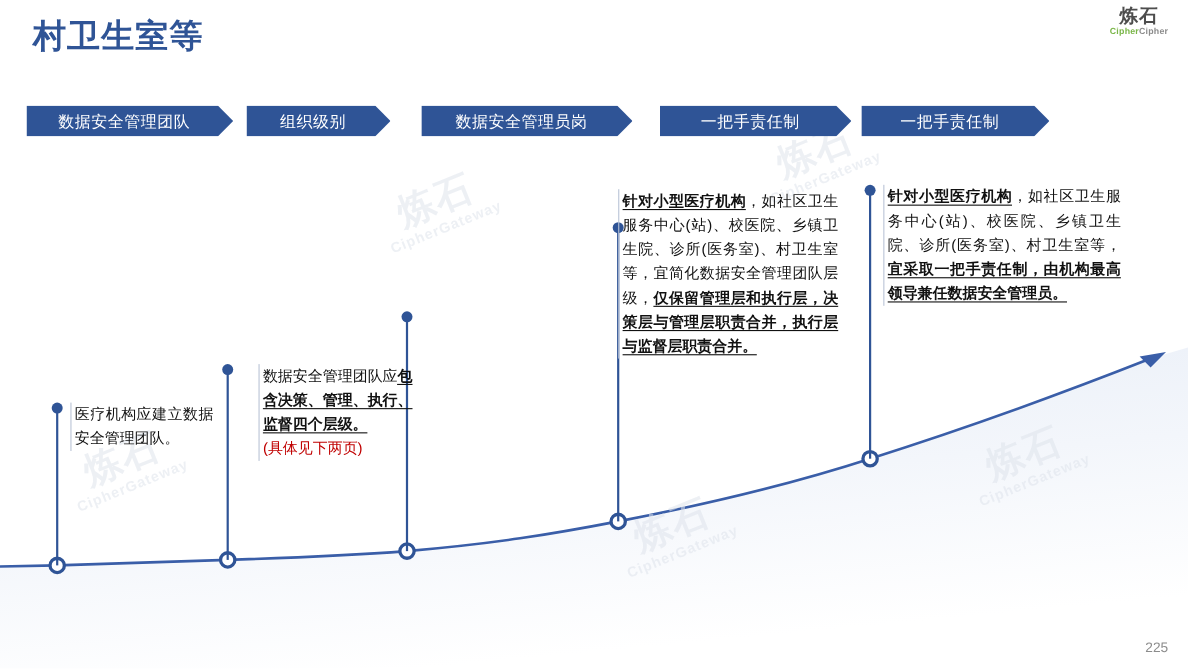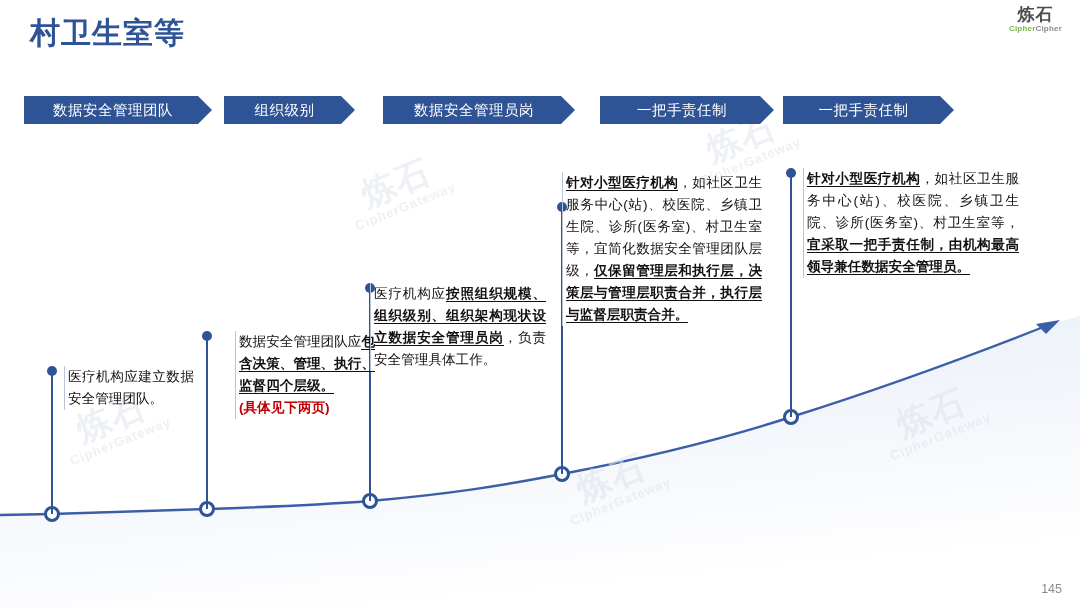--- a/index.html
+++ b/index.html
@@ -118,21 +118,21 @@
     line-height: 1.62;
     color: #111111;
     text-align: justify;
   }
   .callout b {
     font-weight: bold;
     border-bottom: 1px solid #111111;
   }
   .callout .note-red {
     color: #c00000;
-    font-weight: bold;
+    font-weight: normal;
     display: block;
   }
   #callout-0 { left: 64px;  top: 366px; width: 130px; }
   #callout-1 { left: 207px; top: 331px; width: 140px; margin-left: 28px; }
   #callout-2 { left: 370px; top: 283px; width: 176px; }
   #callout-3 { left: 562px; top: 172px; width: 200px; }
   #callout-4 { left: 791px; top: 168px; width: 216px; margin-left: 12px; }
 
   
   .stem {
@@ -229,19 +229,18 @@
   <div class="chevron" id="chev-4">一把手责任制</div>
 
   <div class="stem" id="stem-0"></div>
   <div class="stem" id="stem-1"></div>
   <div class="stem" id="stem-2"></div>
   <div class="stem" id="stem-3"></div>
   <div class="stem" id="stem-4"></div>
 
   <div class="callout" id="callout-0">医疗机构应建立数据安全管理团队。</div>
   <div class="callout" id="callout-1">数据安全管理团队应<b>包含决策、管理、执行、监督四个层级。</b><span class="note-red">(具体见下两页)</span></div>
-  <div class="callout" id="callout-2">医疗机构应<b>按照组织规模、组织级别、组织架构现状设立数据安全管理员岗</b>，负责安全管理具体工作。</div>
   <div class="callout" id="callout-3"><b>针对小型医疗机构</b>，如社区卫生服务中心(站)、校医院、乡镇卫生院、诊所(医务室)、村卫生室等，宜简化数据安全管理团队层级，<b>仅保留管理层和执行层，决策层与管理层职责合并，执行层与监督层职责合并。</b></div>
   <div class="callout" id="callout-4"><b>针对小型医疗机构</b>，如社区卫生服务中心(站)、校医院、乡镇卫生院、诊所(医务室)、村卫生室等，<b>宜采取一把手责任制，由机构最高领导兼任数据安全管理员。</b></div>
 
-  <div id="page-number">145</div>
+  <div id="page-number">225</div>
 
 </div>
 
 </body></html>

